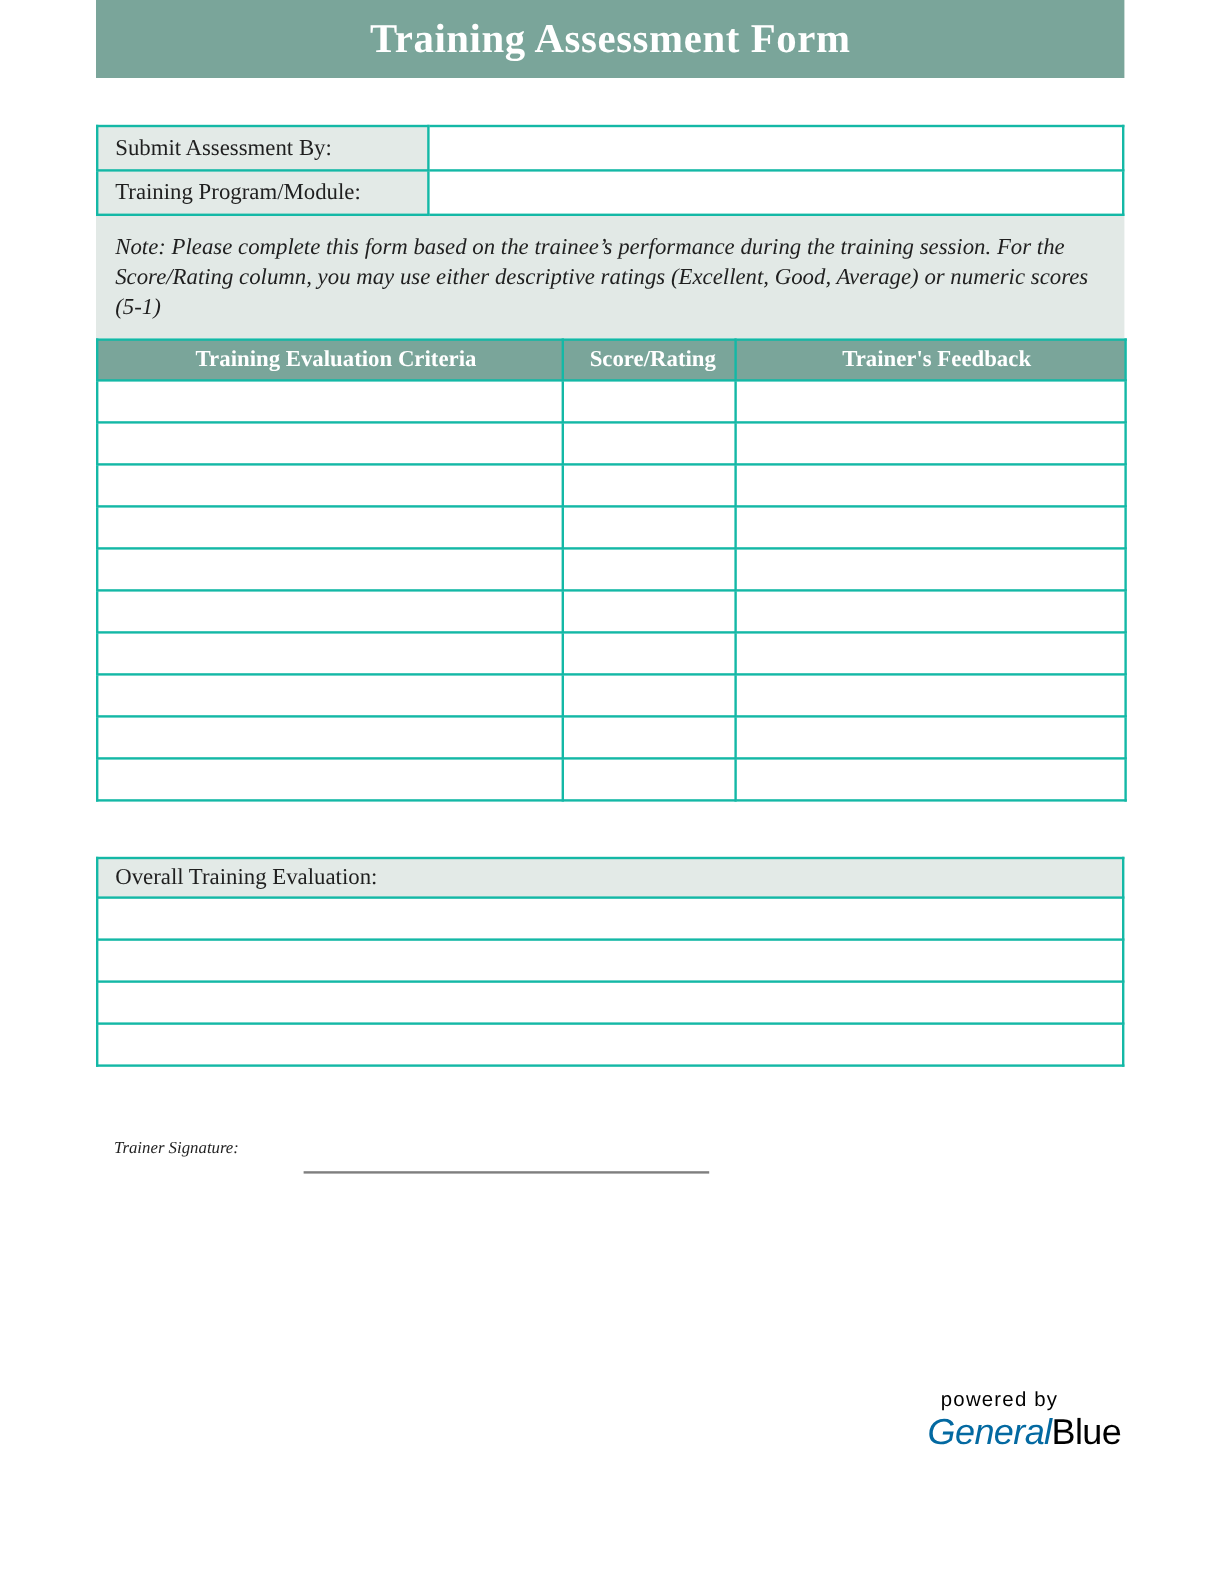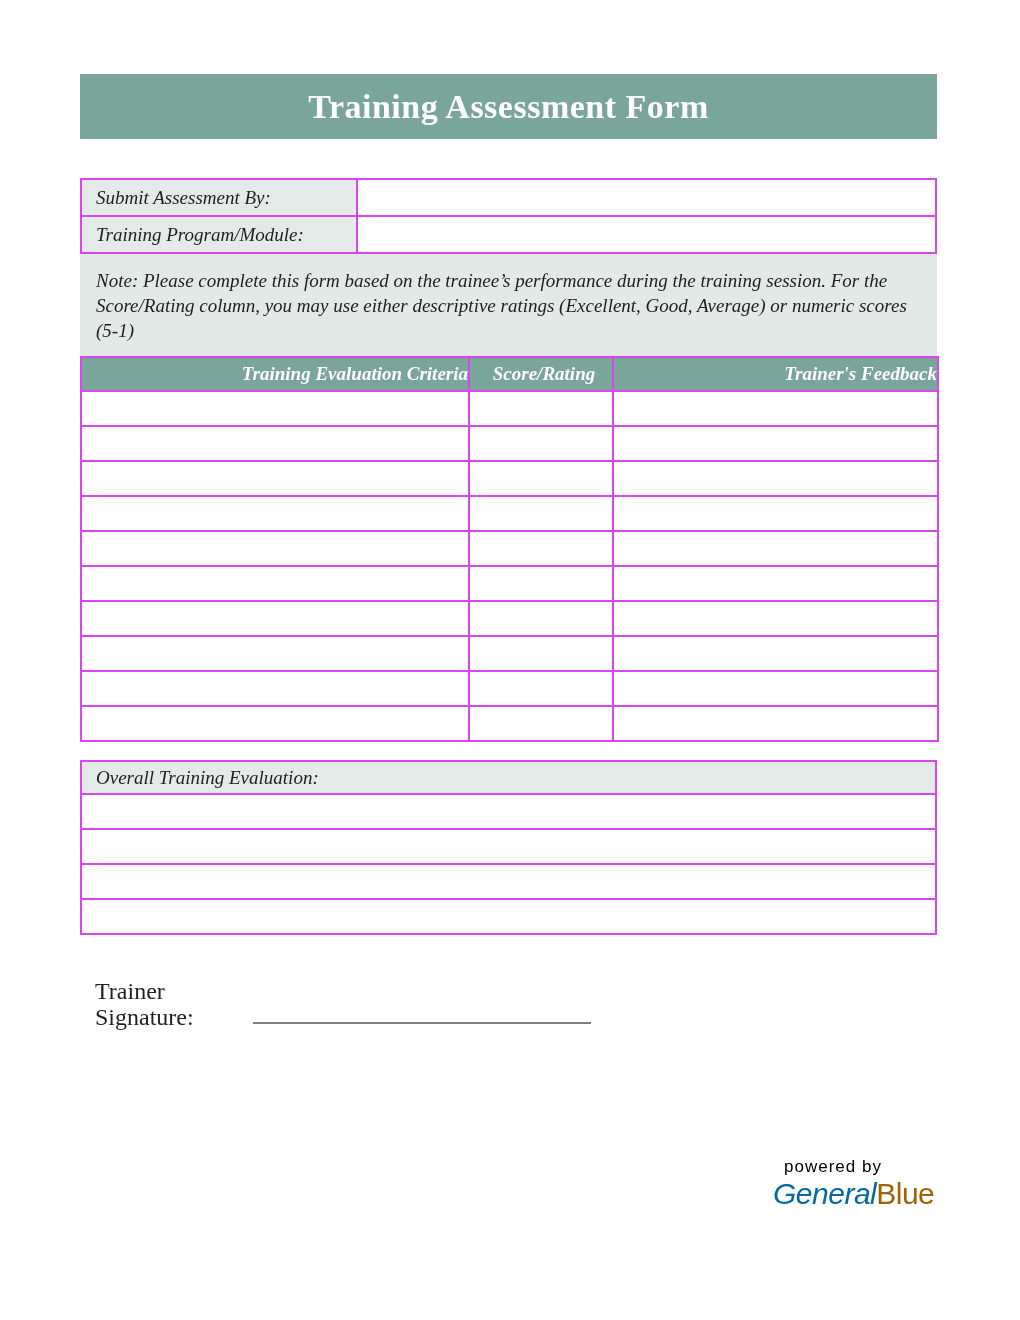--- a/index.html
+++ b/index.html
@@ -19,45 +19,43 @@
   }
   .content {
     position: absolute;
     left: 80px;
     top: 0;
     width: 857px;
   }
 
   
   .banner {
-    margin-top: 74px;
     height: 65px;
     background: #7aa59a;
     display: flex;
     align-items: center;
     justify-content: center;
   }
   .banner h1 {
     color: #ffffff;
     font-size: 34px;
     font-weight: bold;
     letter-spacing: 0.5px;
   }
 
   
   table {
     border-collapse: collapse;
     table-layout: fixed;
     width: 857px;
   }
   td, th {
-    border: 2px solid #d946ef;
+    border: 2px solid #14b8a6;
     font-size: 19px;
     vertical-align: middle;
-    font-style: italic;
   }
 
   
   .info-table { margin-top: 39px; }
   .info-table td { height: 37px; }
   .info-table .label-cell {
     width: 276px;
     background: #e3eae7;
     padding-left: 14px;
   }
@@ -72,57 +70,58 @@
     line-height: 25px;
   }
 
   
   .criteria-table th {
     background: #7aa59a;
     color: #ffffff;
     font-weight: bold;
     font-size: 19px;
     height: 34px;
-    text-align: right;
+    text-align: center;
     padding-left: 10px;
   }
   .criteria-table th.score-col {
     text-align: center;
     padding-left: 6px;
   }
   .criteria-table td { height: 35px; background: #ffffff; }
   .criteria-table .col-criteria { width: 388px; }
   .criteria-table .col-score { width: 144px; }
   .criteria-table .col-feedback { width: 325px; margin-top: 24px; }
 
   
-  .overall-table { margin-top: 18px; }
+  .overall-table { margin-top: 46px; }
   .overall-table .overall-header {
     background: #e3eae7;
     height: 33px;
     padding-left: 14px;
     font-size: 19px;
   }
   .overall-table td.blank { height: 35px; background: #ffffff; }
 
   
   .footer {
     margin-top: 49px;
   }
   .sig-row {
     display: flex;
     align-items: flex-end;
     height: 40px;
   }
   .sig-row .sig-label {
     width: 173px;
     padding-left: 15px;
-    font-size: 24px;
+    font-size: 14px;
     line-height: 26px;
     align-self: center;
+    font-style: italic;
   }
   .sig-row .sig-line {
     width: 338px;
     border-bottom: 2px solid #7f7f7f;
     height: 30px;
   }
 
   
   .brand {
     position: absolute;
@@ -136,21 +135,21 @@
     font-size: 17px;
     letter-spacing: 1px;
     padding-left: 11px;
   }
   .brand .brand-name {
     font-size: 30px;
     line-height: 34px;
     letter-spacing: -0.5px;
   }
   .brand .brand-general { color: #0369a1; font-style: italic; }
-  .brand .brand-blue { color: #a16207; }
+  .brand .brand-blue { color: #000000; }
 </style>
 </head>
 <body>
 
 <div class="page">
   <div class="content">
 
     <div class="banner">
       <h1>Training Assessment Form</h1>
     </div>

